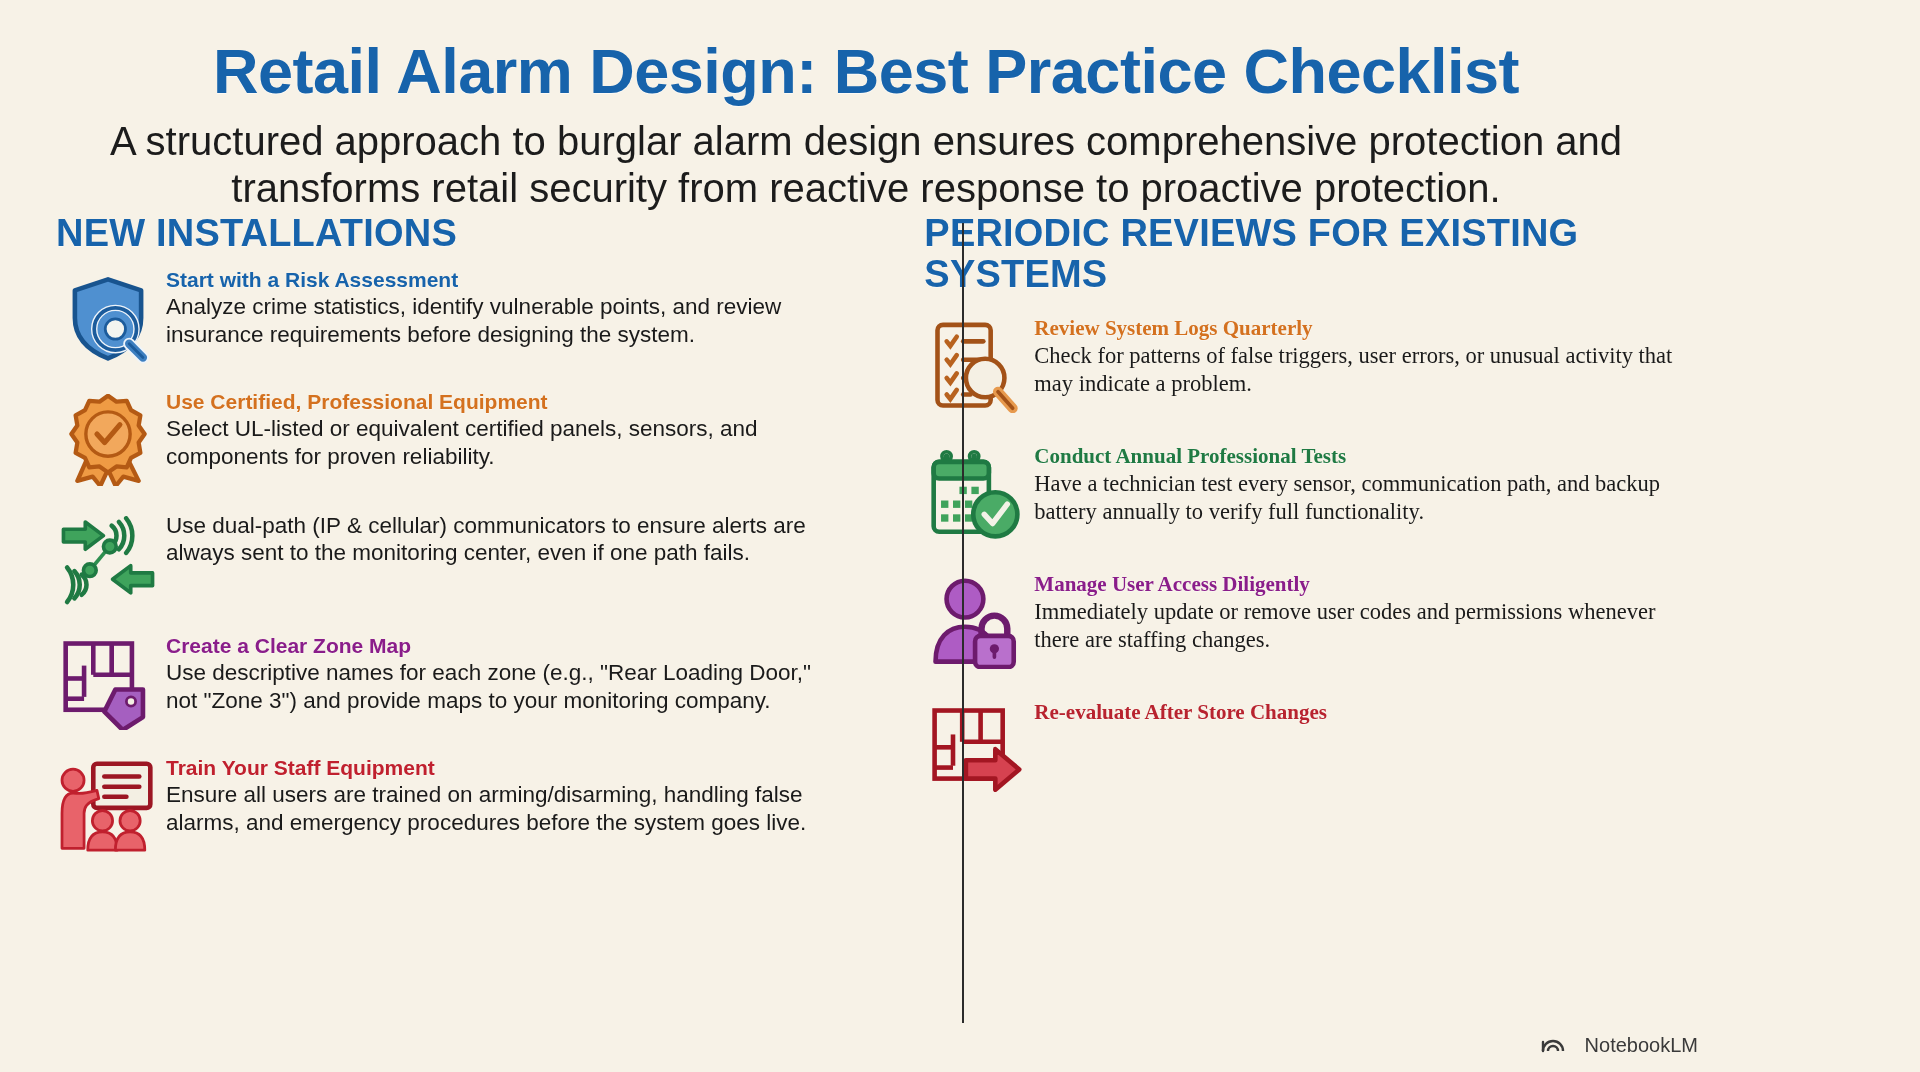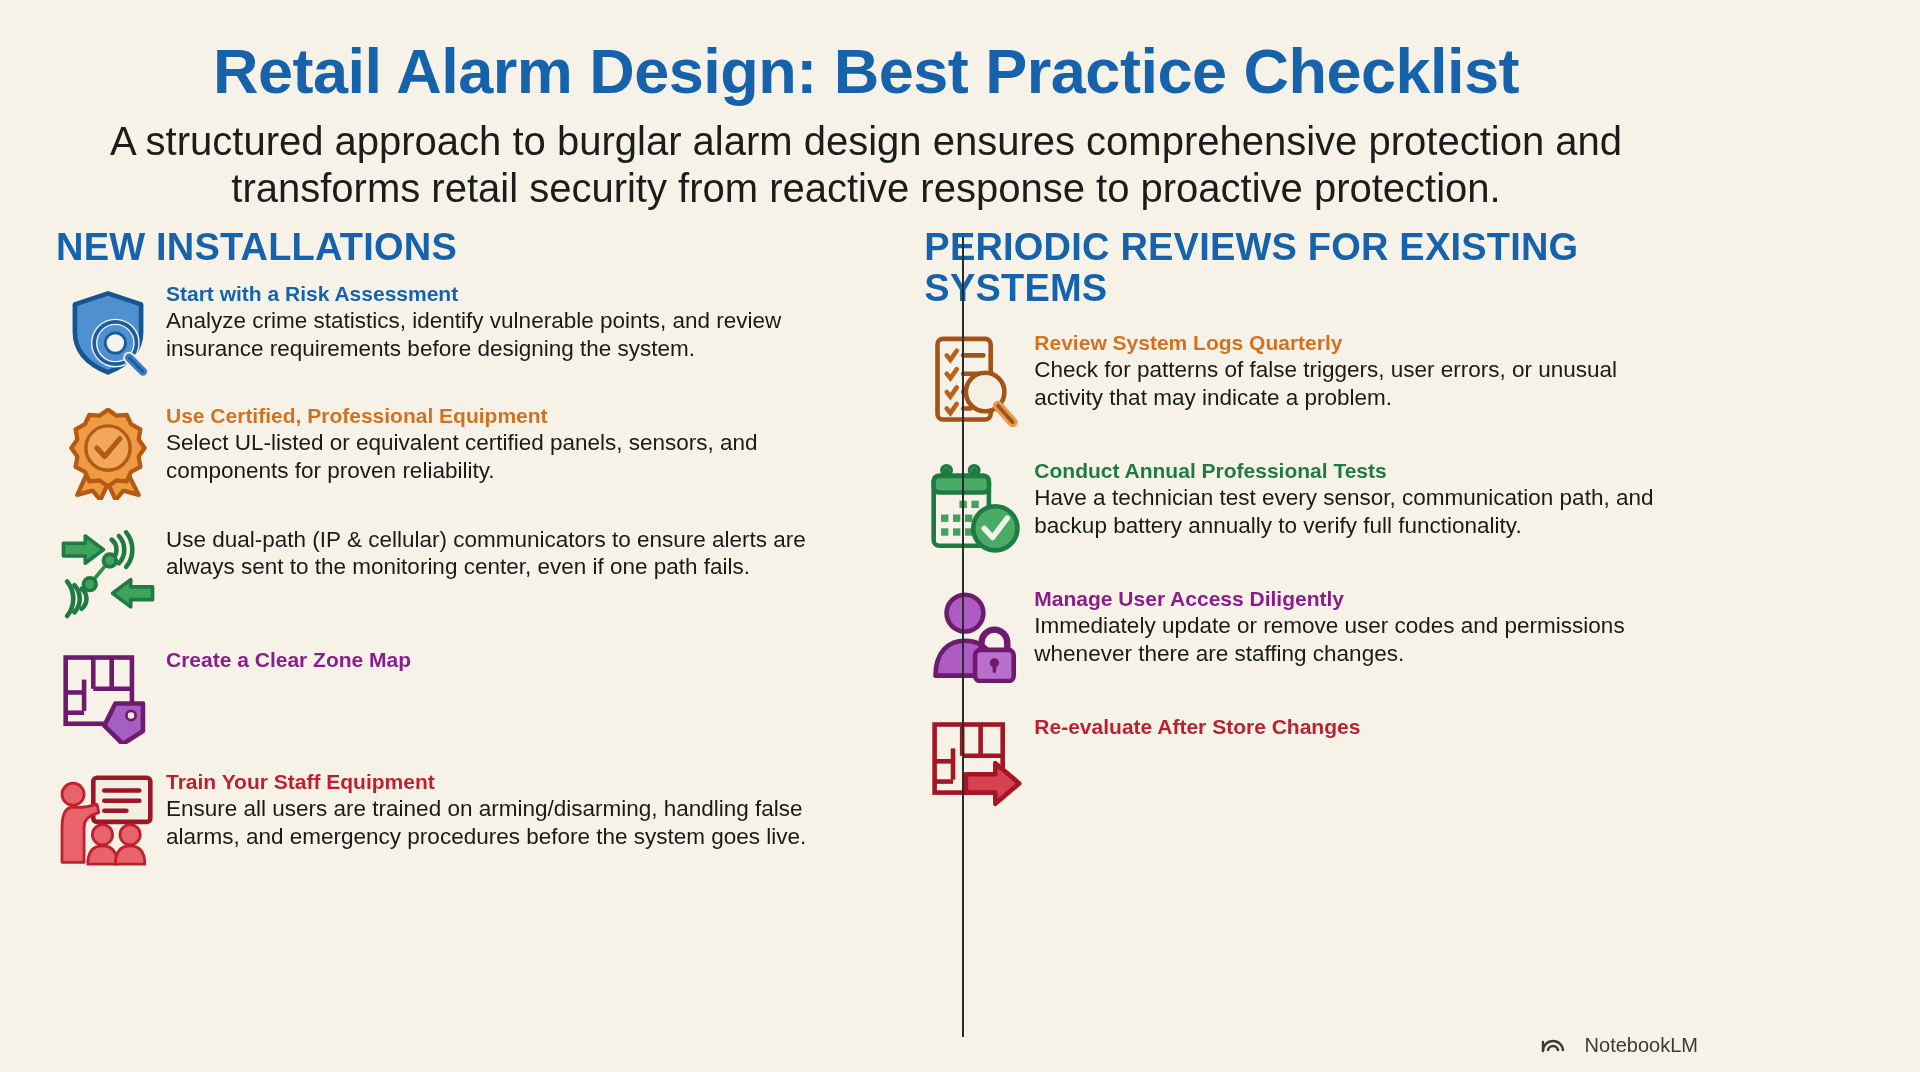--- a/index.html
+++ b/index.html
@@ -40,21 +40,20 @@
     color: #1c1c1c;
     line-height: 1.18;
     margin: 14px auto 0 auto;
     max-width: 1660px;
     font-weight: 400;
   }
 
   
   .columns {
     display: flex;
-    margin-top: 14px;
     padding: 0 56px 0 56px;
     box-sizing: border-box;
     position: relative;
   }
   .col {
     box-sizing: border-box;
   }
   .col-left  { width: 905px; padding-right: 30px; }
   .col-right { width: 905px; padding-left: 60px; }
 
@@ -77,21 +76,21 @@
     text-shadow: 0 1px 0 rgba(255,255,255,0.5);
   }
   .col-right .section-head { margin-bottom: 22px; }
 
   
   .item {
     display: flex;
     align-items: flex-start;
     margin-bottom: 26px;
   }
-  .col-right .item { margin-bottom: 32px; }
+  .col-right .item { margin-bottom: 32px; font-family: Liberation Serif, serif; }
 
   .icon-wrap {
     width: 104px;
     min-width: 104px;
     height: 92px;
     display: flex;
     align-items: center;
     justify-content: center;
     margin-top: 4px;
   }
@@ -215,20 +214,21 @@
             <line x1="56" y1="6" x2="56" y2="40" stroke="#6d1b6d" stroke-width="5"></line>
             <line x1="6" y1="44" x2="26" y2="44" stroke="#6d1b6d" stroke-width="5"></line>
             <line x1="26" y1="30" x2="26" y2="64" stroke="#6d1b6d" stroke-width="5"></line>
             <line x1="6" y1="66" x2="26" y2="66" stroke="#6d1b6d" stroke-width="5"></line>
             <path d="M60 56 H90 V86 L68 100 L48 80 Z" fill="#a55fc0" stroke="#6d1b6d" stroke-width="5" stroke-linejoin="round"></path>
             <circle cx="77" cy="69" r="5" fill="#f3efe3" stroke="#6d1b6d" stroke-width="3"></circle>
           </svg>
         </div>
         <div class="item-body">
           <h3 class="item-title" style="color:#8a1d8a">Create a Clear Zone Map</h3>
+          <p class="item-desc">Use descriptive names for each zone (e.g., "Rear Loading Door," not "Zone 3") and provide maps to your monitoring company.</p>
         </div>
       </div>
 
       <div class="item">
         <div class="icon-wrap">
           <svg width="100" height="92" viewBox="0 0 108 100">
             <rect x="38" y="4" width="62" height="48" rx="4" fill="#f3efe3" stroke="#9c1623" stroke-width="5"></rect>
             <line x1="50" y1="18" x2="88" y2="18" stroke="#9c1623" stroke-width="5" stroke-linecap="round"></line>
             <line x1="50" y1="29" x2="88" y2="29" stroke="#9c1623" stroke-width="5" stroke-linecap="round"></line>
             <line x1="50" y1="40" x2="74" y2="40" stroke="#9c1623" stroke-width="5" stroke-linecap="round"></line>

